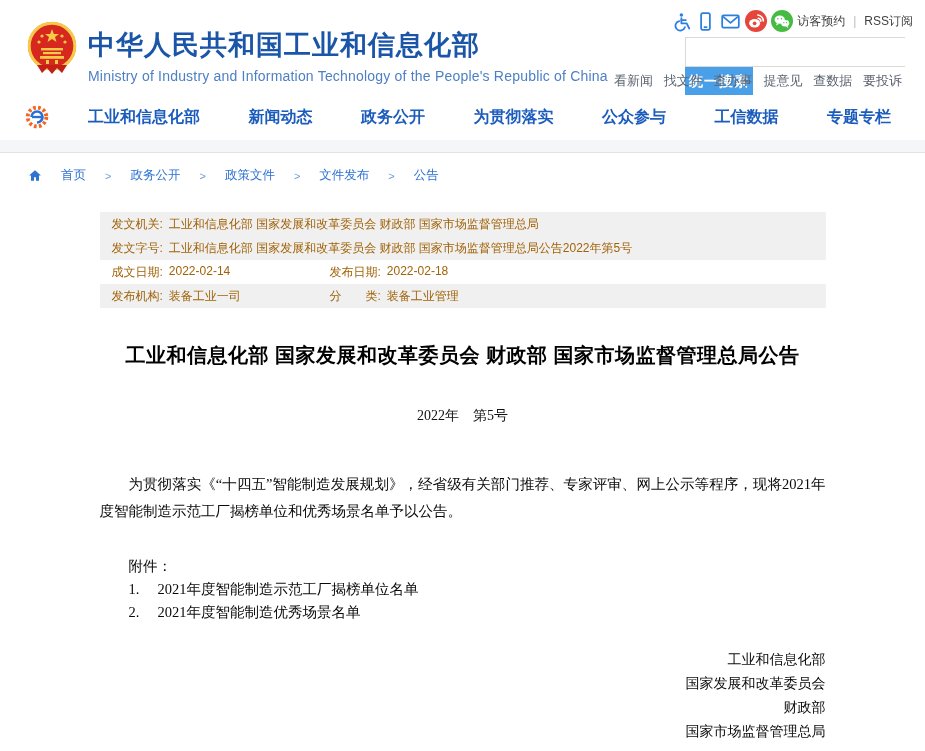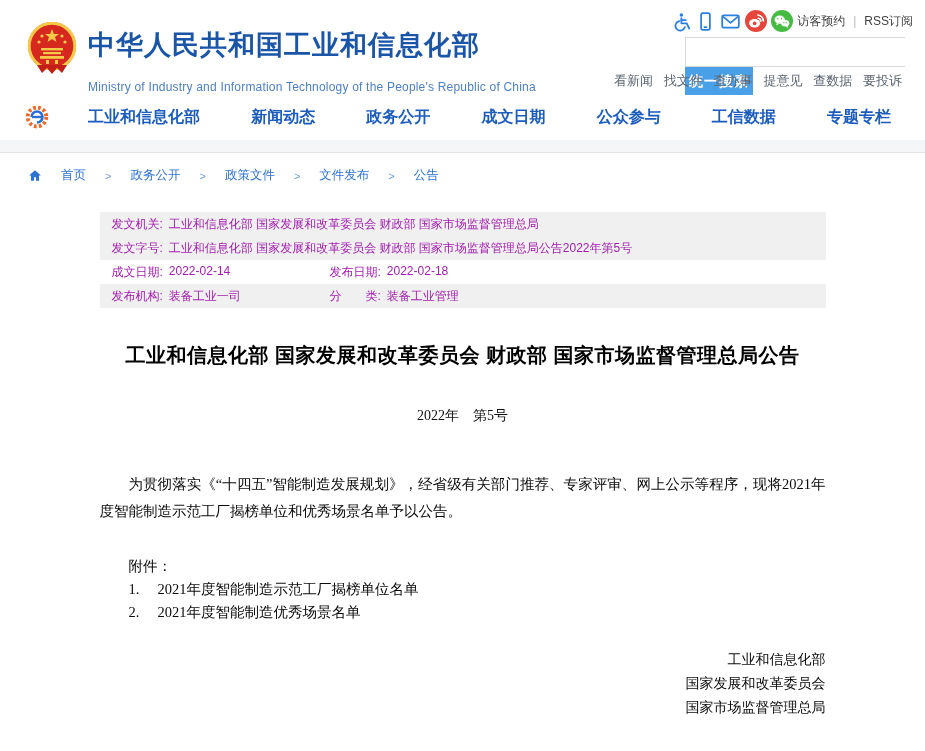--- a/index.html
+++ b/index.html
@@ -4,21 +4,21 @@
 <style>
   * { margin:0; padding:0; box-sizing:border-box; }
   html,body { width:925px; height:751px; overflow:hidden; background:#fff;
     font-family:"Liberation Sans","DejaVu Sans",sans-serif; }
 
   
   .header { position:relative; height:95px; background:#fff; }
   .emblem { position:absolute; left:27px; top:21px; width:50px; height:56px; }
   .site-title-block { position:absolute; left:88px; top:27px; }
   .site-title { font-size:27px; font-weight:bold; color:#1a55a8; letter-spacing:1px; }
-  .site-subtitle { font-size:12px; color:#4d7fc4; margin-top:17px; letter-spacing:0.2px; }
+  .site-subtitle { font-size:14px; color:#4d7fc4; margin-top:5px; letter-spacing:0.2px; }
 
   .header-right { position:absolute; right:20px; top:0; width:300px; }
   .util-row { position:absolute; top:10px; right:-8px; display:flex; align-items:center; gap:4px; }
   .util-icon { width:21px; height:21px; display:inline-block; cursor:pointer; }
   .round-icon { width:22px; height:22px; border-radius:50%; display:flex; align-items:center; justify-content:center; }
   .util-links { font-size:12px; color:#404040; display:flex; align-items:center; gap:8px; white-space:nowrap; }
   .util-links .sep { color:#bbb; }
   .util-links span[data-interactable="true"] { cursor:pointer; }
 
   .search-row { position:absolute; top:37px; right:0; display:flex;flex-direction:column; }
@@ -41,21 +41,21 @@
   
   .breadcrumb { display:flex; align-items:center; gap:19px; margin:14px 0 0 28px;
      font-size:12.5px; color:#2e72d2; }
   .crumb { cursor:pointer; }
   .crumb-sep { color:#6f9bdb; font-size:11px; }
   .home-icon { width:14px; height:13px; display:inline-block; }
 
   
   .doc { width:726px; margin:28px auto 0 auto; color:#333; }
 
-  .meta-table { width:100%; font-size:12px; color:#a21caf; }
+  .meta-table { width:100%; font-size:12px; color:#a16207; }
   .meta-row { display:flex; align-items:center; min-height:24px; padding:2px 0 2px 12px; }
   .meta-row.gray { background:#f0f0f0; }
   .meta-cell { display:flex; }
   .meta-cell.first { flex:0 0 218px; }
   .meta-label { white-space:pre; margin-right:6px; }
   .meta-value { white-space:nowrap; }
 
   .doc-title { margin-top:34px; text-align:center; font-size:20px; font-weight:bold;
      color:#000; letter-spacing:0.5px; }
   .doc-number { margin-top:38px; text-align:center; font-size:14px; color:#111;
@@ -167,21 +167,21 @@
       <circle cx="12" cy="12" r="9" fill="none" stroke="#f26522" stroke-width="4.5" stroke-dasharray="2.6 2.2"></circle>
       <circle cx="12" cy="12" r="7.5" fill="#fff"></circle>
       <path d="M6.5 12 a5.5 5.5 0 1 1 5.5 5.5" fill="none" stroke="#2b6fd4" stroke-width="2.6"></path>
       <line x1="7" y1="12" x2="17" y2="12" stroke="#2b6fd4" stroke-width="2.4"></line>
     </svg>
   </span>
   <div class="nav-items">
     <span class="nav-item" data-interactable="true">工业和信息化部</span>
     <span class="nav-item" data-interactable="true">新闻动态</span>
     <span class="nav-item" data-interactable="true">政务公开</span>
-    <span class="nav-item" data-interactable="true">成文日期</span>
+    <span class="nav-item" data-interactable="true">为贯彻落实</span>
     <span class="nav-item" data-interactable="true">公众参与</span>
     <span class="nav-item" data-interactable="true">工信数据</span>
     <span class="nav-item" data-interactable="true">专题专栏</span>
   </div>
 </div>
 <div class="nav-strip" data-interactable="false"></div>
 
 <div class="breadcrumb" data-interactable="false">
   <span class="home-icon" data-interactable="true">
     <svg viewBox="0 0 24 24" width="14" height="13">
@@ -250,16 +250,17 @@
       </div>
       <div class="attach-item" data-interactable="true">
         <span class="attach-num" data-interactable="false">2.</span>
         <span data-interactable="false">2021年度智能制造优秀场景名单</span>
       </div>
     </div>
 
     <div class="signatures" data-interactable="false">
       <div data-interactable="false">工业和信息化部</div>
       <div data-interactable="false">国家发展和改革委员会</div>
+      <div data-interactable="false">财政部</div>
       <div data-interactable="false">国家市场监督管理总局</div>
     </div>
   </div>
 </div>
 
 </body></html>

